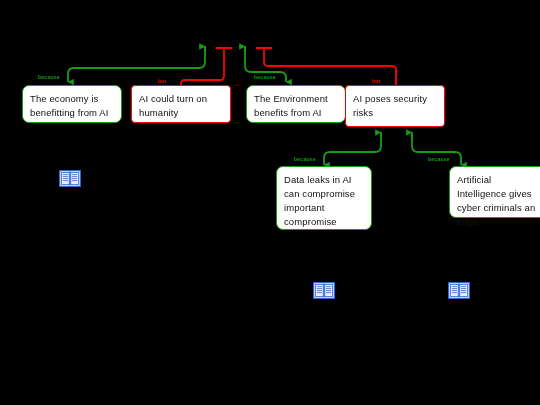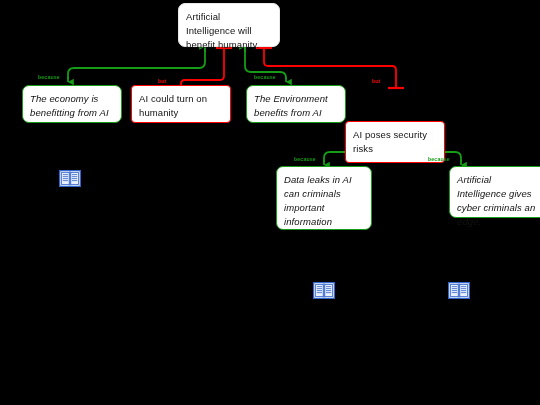--- a/index.html
+++ b/index.html
@@ -29,21 +29,20 @@
     box-sizing: border-box;
     padding: 6px 7px 5px 7px;
     font-size: 9.5px;
     line-height: 14px;
     color: #111111;
     letter-spacing: 0.1px;
   }
   .node.support {
     border: 1.6px solid #169c16;
     border-radius: 7px;
-    font-style: italic;
   }
   .node.objection {
     border: 1.6px solid #ff0000;
     border-radius: 4px;
   }
   .node.root {
     border: 1.4px solid #e8e8e8;
     border-radius: 7px;
   }
   .edge-label {
@@ -104,31 +103,30 @@
       <path d="M324,160 L324,165" fill="none" stroke="#169c16" stroke-width="1.8" marker-end="url(#arrowGreen)"></path>
     </g>
 
     <g>
       <path d="M412,132 L412,146 Q412,152 418,152 L455,152 Q461,152 461,158 L461,162" fill="none" stroke="#169c16" stroke-width="1.8"></path>
       <path d="M412,138 L412,132.5" fill="none" stroke="#169c16" stroke-width="1.8" marker-end="url(#arrowGreen)"></path>
       <path d="M461,160 L461,165" fill="none" stroke="#169c16" stroke-width="1.8" marker-end="url(#arrowGreen)"></path>
     </g>
   </svg>
 
-  <div class="node root" style="left:178px; top:3px; width:102px; height:44px;">Artificial Intelligence will benefit humanity.</div>
 
   <div class="node support" style="left:22px; top:85px; width:100px; height:38px;">The economy is benefitting from AI</div>
 
   <div class="node objection" style="left:131px; top:85px; width:100px; height:38px;">AI could turn on humanity</div>
 
   <div class="node support" style="left:246px; top:85px; width:100px; height:38px;">The Environment benefits from AI</div>
 
-  <div class="node objection" style="left:345px; top:85px; width:100px; height:42px;margin-top:36px;">AI poses security risks</div>
+  <div class="node objection" style="left:345px; top:85px; width:100px; height:42px;">AI poses security risks</div>
 
-  <div class="node support" style="left:276px; top:166px; width:96px; height:64px;">Data leaks in AI can criminals important information</div>
+  <div class="node support" style="left:276px; top:166px; width:96px; height:64px;">Data leaks in AI can compromise important compromise</div>
 
   <div class="node support" style="left:409px; top:166px; width:100px; height:52px;margin-left:40px;">Artificial Intelligence gives cyber criminals an edge.</div>
 
   <div class="edge-label because" style="left:38px; top:74px;">because</div>
 
   <div class="edge-label but" style="left:158px; top:78px;">but</div>
 
   <div class="edge-label because" style="left:254px; top:74px;">because</div>
 
   <div class="edge-label but" style="left:372px; top:78px;">but</div>

